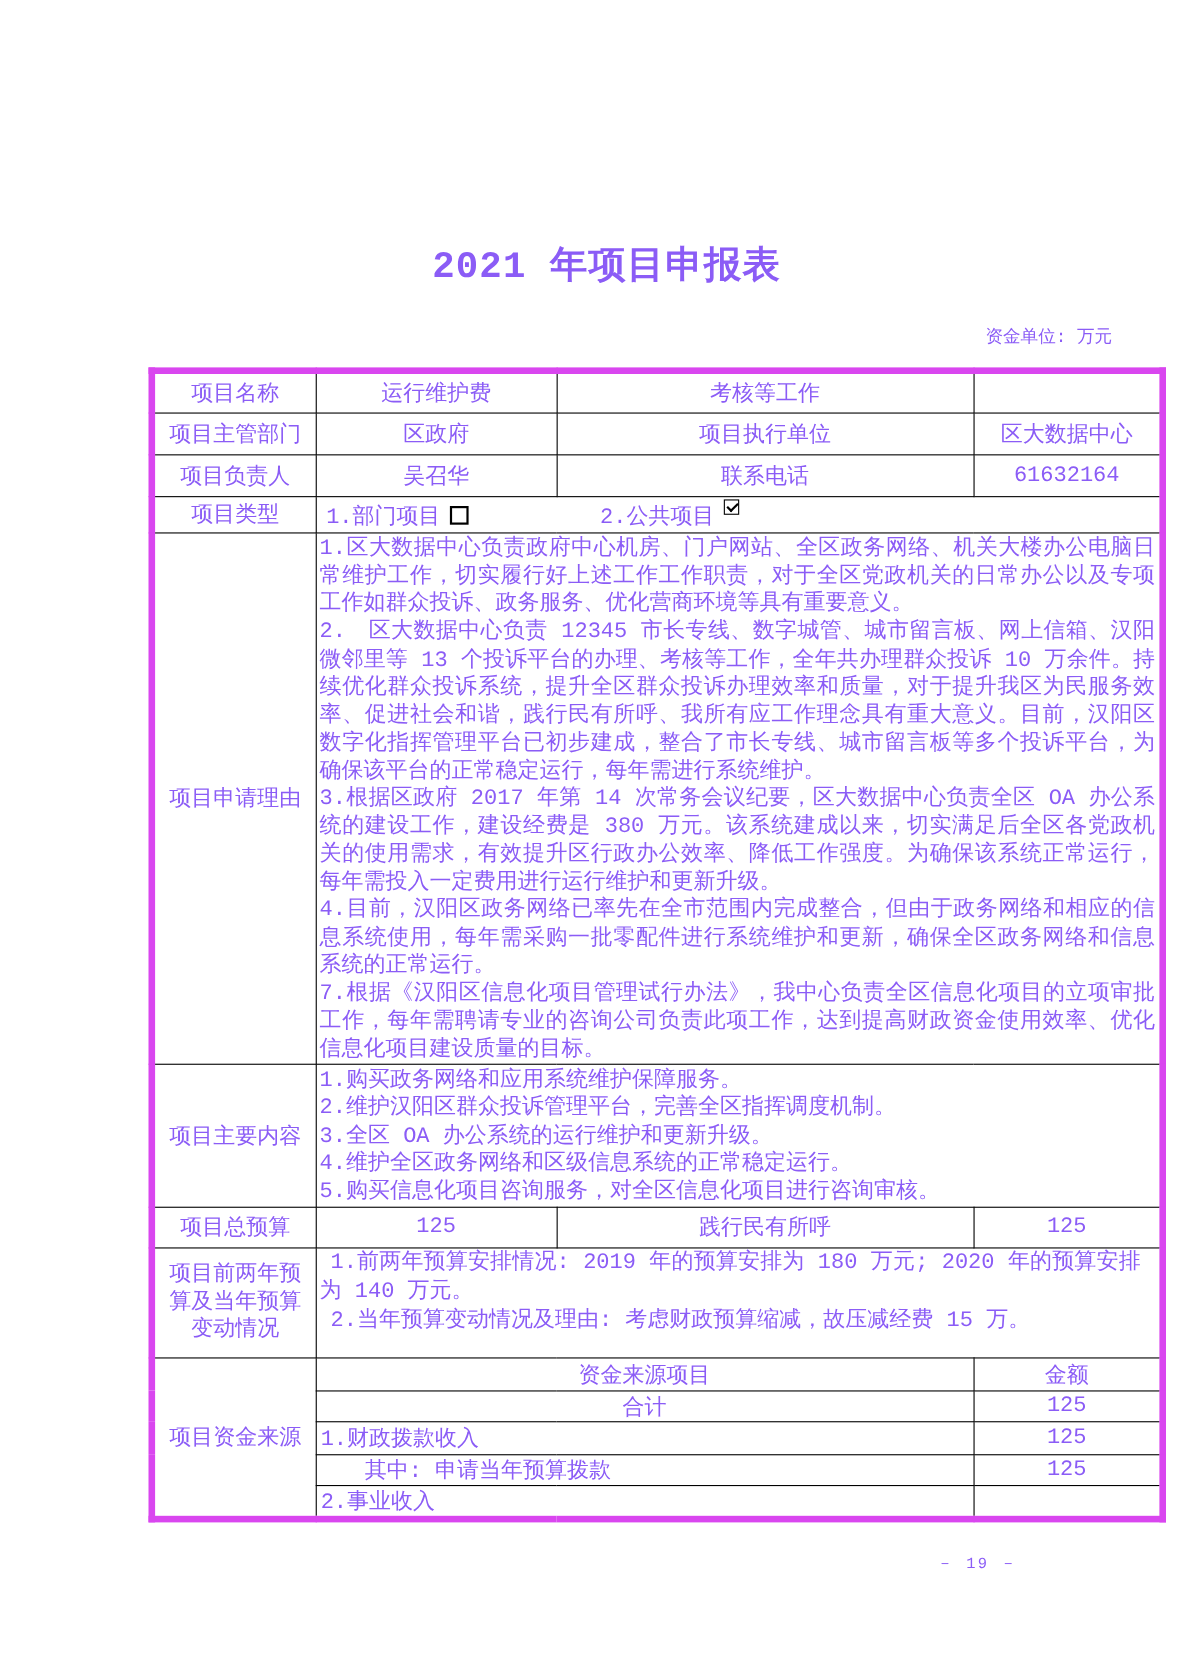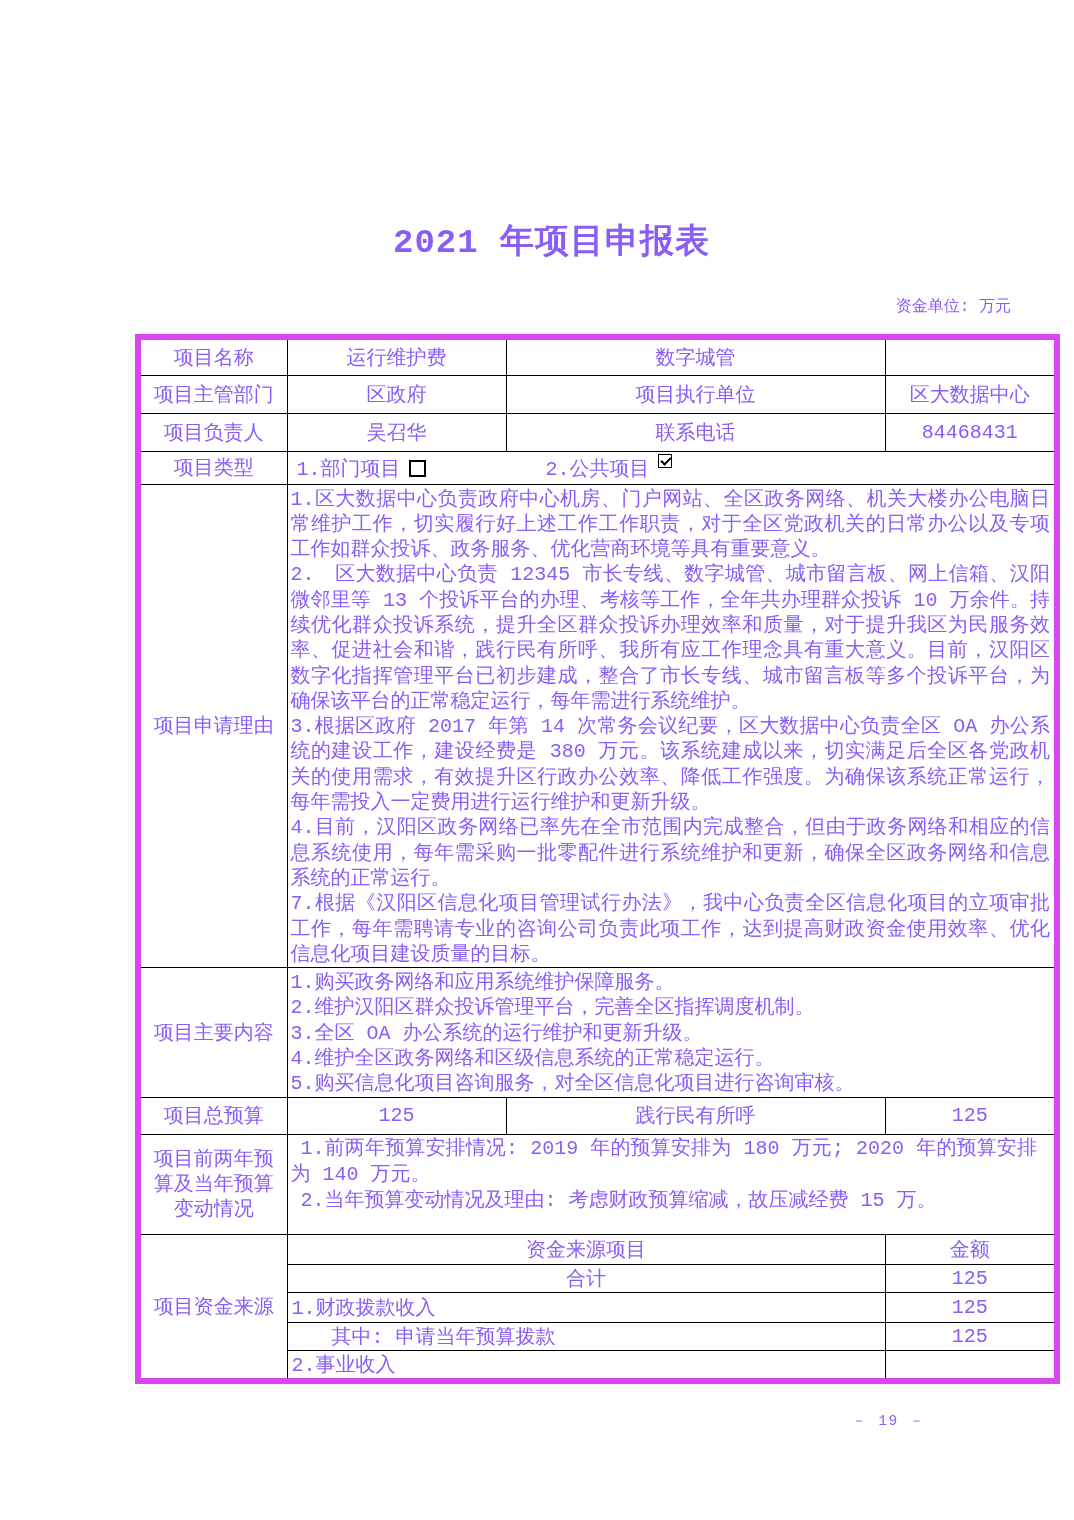--- a/index.html
+++ b/index.html
@@ -106,36 +106,36 @@
       <col style="width:149px">
       <col style="width:219px">
       <col style="width:379px">
       <col style="width:172px">
     </colgroup>
 
     <tbody>
         <tr class="r38">
       <td class="lab">项目名称</td>
       <td class="val">运行维护费</td>
-      <td class="lab">数字城管</td>
+      <td class="lab">考核等工作</td>
       <td class="val"></td>
     </tr>
 
     <tr class="r38">
       <td class="lab">项目主管部门</td>
       <td class="val">区政府</td>
       <td class="lab">项目执行单位</td>
       <td class="val">区大数据中心</td>
     </tr>
 
     <tr class="r38">
       <td class="lab">项目负责人</td>
       <td class="val">吴召华</td>
       <td class="lab">联系电话</td>
-      <td class="val">84468431</td>
+      <td class="val">61632164</td>
     </tr>
 
     <tr class="r33">
       <td class="lab">项目类型</td>
       <td colspan="3" class="type-cell">
         <span><span>1.部门项目</span><span class="cb"></span></span>
         <span class="type-opt2"><span>2.公共项目</span><span class="cb checked"></span></span>
       </td>
     </tr>
 

